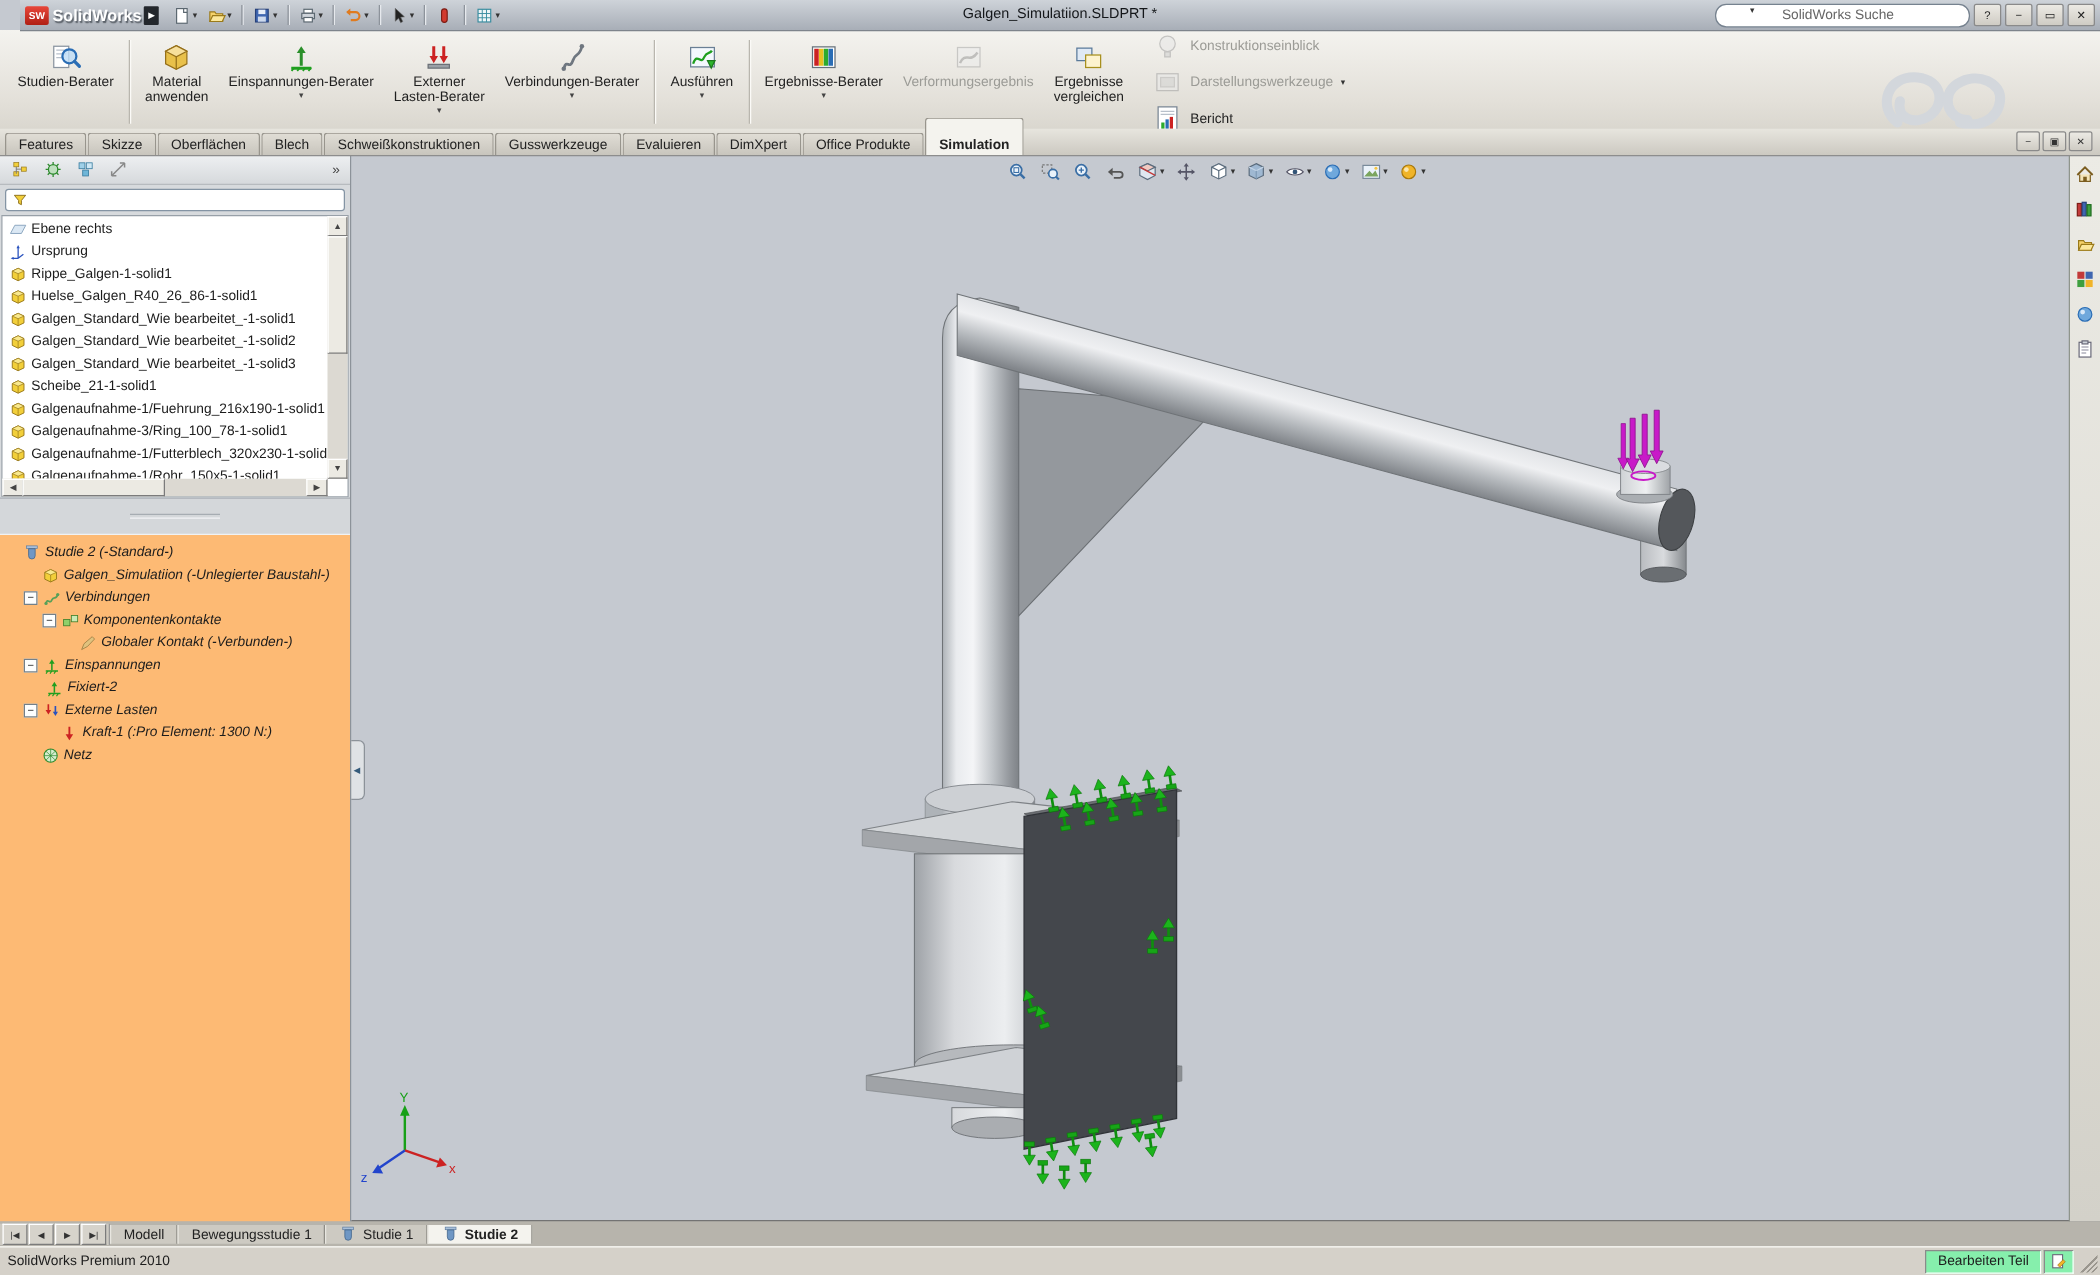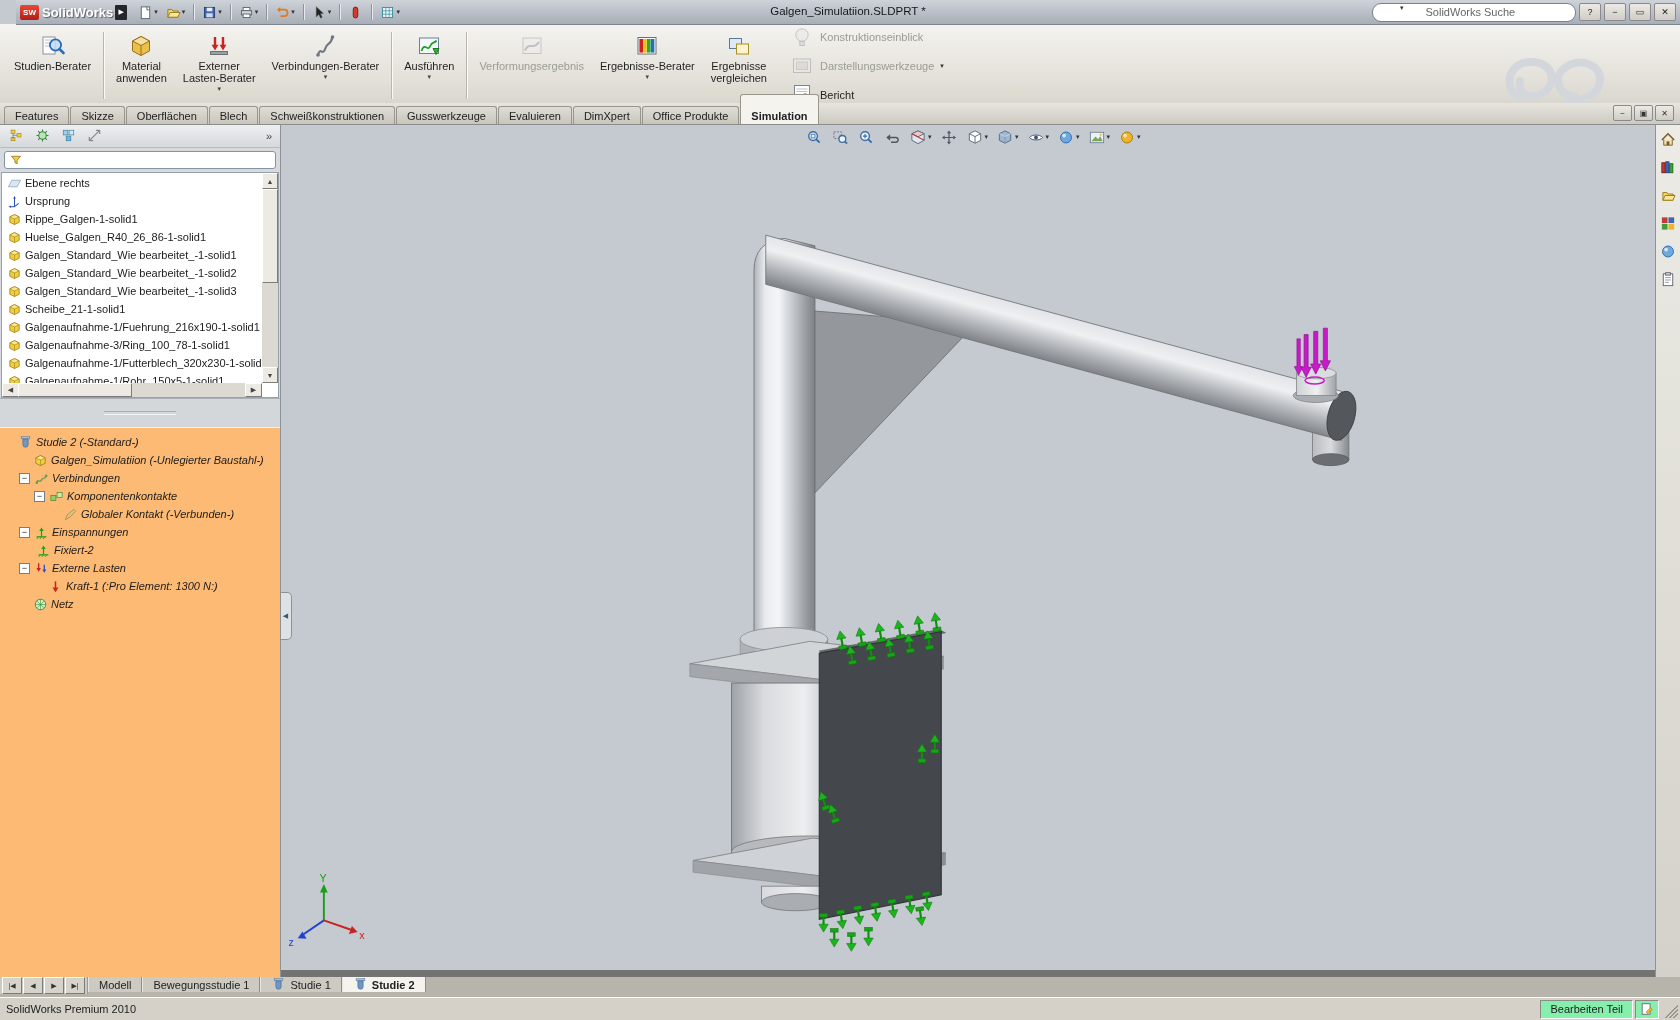--- a/index.html
+++ b/index.html
@@ -73,21 +73,21 @@
   .model{position:absolute;left:0;top:0;width:100%;height:100%;}
   .hud{position:absolute;top:2px;left:522px;display:flex;align-items:center;gap:2px;}
   .hicon{display:inline-flex;align-items:center;justify-content:center;height:20px;padding:0 2px;border:1px solid transparent;border-radius:2px;}
   .collapse-tab{position:absolute;left:0;top:468px;width:11px;height:46px;background:#dfe2e5;border:1px solid #8c9299;border-left:none;border-radius:0 5px 5px 0;display:flex;align-items:center;justify-content:center;font-size:7px;color:#345a7a;}
 
   
   .taskpane{position:absolute;top:124px;right:0;width:24px;bottom:43px;background:linear-gradient(#ecebe5,#d3d1c9);border-left:1px solid #8f958c;display:flex;flex-direction:column;align-items:center;padding-top:4px;gap:6px;z-index:10;}
   .tpicon{display:inline-flex;align-items:center;justify-content:center;width:20px;height:20px;border:1px solid transparent;border-radius:2px;}
 
   
-  .doctabs{position:absolute;left:0;right:0;bottom:22px;height:21px;background:#b7b4ac;border-top:7px solid #737373;display:flex;align-items:flex-start;}
+  .doctabs{position:absolute;left:0;right:0;bottom:22px;height:21px;background:#b7b4ac;border-top:1px solid #737373;display:flex;align-items:center;}
   .dt-nav{display:flex;align-items:center;gap:1px;padding:0 2px;background:#cdcac2;border-right:1px solid #999;}
   .dtnav{display:inline-flex;align-items:center;justify-content:center;width:18px;height:15px;background:#d6d3cb;border:1px solid;border-color:#fff #7b7b7b #7b7b7b #fff;font-size:7px;color:#333;}
   .dt-tabs{display:flex;align-items:stretch;}
   .dtab{display:flex;align-items:center;gap:4px;padding:0 10px;background:#cdcac2;border-right:1px solid #8f8d86;border-left:1px solid #e8e6e0;color:#222;white-space:nowrap;}
   .dtab.active{background:#f4f3ee;font-weight:bold;}
 
   
   .statusbar{position:absolute;left:0;right:0;bottom:0;height:22px;background:#d5d1c9;border-top:1px solid #fcfbf8;display:flex;align-items:center;padding-left:6px;}
   .sb-right{margin-left:auto;display:flex;align-items:center;gap:2px;padding-right:2px;}
   .sb-cell{height:17px;display:flex;align-items:center;padding:0 9px;border:1px solid;border-color:#8a8a8a #fff #fff #8a8a8a;background:#86efac;}
@@ -209,20 +209,32 @@
               <path d="M3.5,7 L12,11.5 L20.5,7 L12,2.5 Z" fill="#f6df9c" stroke="#96701a"></path>
               <path d="M12,11.5 V21.5" stroke="#96701a"></path>
             </svg>
           </span>
           <span class="rlabel">Material
 anwenden</span>
         </div>
         <div class="rbtn">
           <span class="ric">
             <svg width="26" height="24" viewBox="0 0 24 24">
+              <path d="M4,20.5 H20" stroke="#1f9f1f" stroke-width="2.4"></path>
+              <path d="M6.5,20 l-2.2,2.8 M11,20 l-2.2,2.8 M15.5,20 l-2.2,2.8 M20,20 l-2.2,2.8" stroke="#1f9f1f" stroke-width="1.4"></path>
+              <path d="M12,18.5 V6" stroke="#2a8f2a" stroke-width="2.4"></path>
+              <path d="M12,3 L8.4,8.4 h7.2 Z" fill="#2a8f2a"></path>
+            </svg>
+          </span>
+          <span class="rlabel">Einspannungen-Berater</span>
+          <span class="rcaret">▾</span>
+        </div>
+        <div class="rbtn">
+          <span class="ric">
+            <svg width="26" height="24" viewBox="0 0 24 24">
               <path d="M8,3 V11 M16,3 V11" stroke="#cc2222" stroke-width="2.4"></path>
               <path d="M8,16.5 L4.6,10.8 h6.8 Z M16,16.5 L12.6,10.8 h6.8 Z" fill="#cc2222"></path>
               <rect x="3.5" y="17.5" width="17" height="3" fill="#9aa0a6" stroke="#6b7077"></rect>
             </svg>
           </span>
           <span class="rlabel">Externer
 Lasten-Berater</span>
           <span class="rcaret">▾</span>
         </div>
         <div class="rbtn">
@@ -242,41 +254,41 @@
             <svg width="26" height="24" viewBox="0 0 24 24">
               <rect x="2.5" y="4" width="19" height="15.5" fill="#f4f8fd" stroke="#6a7f95"></rect>
               <path d="M4.5,17 C8,7 10.5,19 13.5,11.5 C15.5,7 18,9.5 19.5,6.5" fill="none" stroke="#1f9f1f" stroke-width="1.8"></path>
               <path d="M16,14.5 h6 l-3,6 Z" fill="#2db52d" stroke="#1d7a1d"></path>
             </svg>
           </span>
           <span class="rlabel">Ausführen</span>
           <span class="rcaret">▾</span>
         </div>
         <span class="rsep"></span>
-        <div class="rbtn disabled">
-          <span class="ric">
-            <svg width="26" height="24" viewBox="0 0 24 24">
-              <rect x="3" y="4" width="18" height="15.5" fill="#ececec" stroke="#a8a8a8"></rect>
-              <path d="M5,16.5 C9,7 13,17 19,8" fill="none" stroke="#9a9a9a" stroke-width="2"></path>
-            </svg>
-          </span>
-          <span class="rlabel">Verformungsergebnis</span>
-        </div>
         <div class="rbtn">
           <span class="ric">
             <svg width="26" height="24" viewBox="0 0 24 24">
               <rect x="3" y="3.5" width="18" height="16.5" fill="#fff" stroke="#66707a"></rect>
               <rect x="4.4" y="5" width="3.6" height="13.6" fill="#cc2222"></rect>
               <rect x="8.2" y="5" width="3.6" height="13.6" fill="#e8c021"></rect>
               <rect x="12" y="5" width="3.6" height="13.6" fill="#2daa2d"></rect>
               <rect x="15.8" y="5" width="3.6" height="13.6" fill="#2a6db5"></rect>
             </svg>
           </span>
           <span class="rlabel">Ergebnisse-Berater</span>
           <span class="rcaret">▾</span>
+        </div>
+        <div class="rbtn disabled">
+          <span class="ric">
+            <svg width="26" height="24" viewBox="0 0 24 24">
+              <rect x="3" y="4" width="18" height="15.5" fill="#ececec" stroke="#a8a8a8"></rect>
+              <path d="M5,16.5 C9,7 13,17 19,8" fill="none" stroke="#9a9a9a" stroke-width="2"></path>
+            </svg>
+          </span>
+          <span class="rlabel">Verformungsergebnis</span>
         </div>
         <div class="rbtn">
           <span class="ric">
             <svg width="26" height="24" viewBox="0 0 24 24">
               <rect x="2.5" y="4.5" width="12" height="10" fill="#dfe9f5" stroke="#5a7a9a"></rect>
               <rect x="9.5" y="10" width="12" height="10" fill="#fdf3cf" stroke="#a8901f"></rect>
             </svg>
           </span>
           <span class="rlabel">Ergebnisse
 vergleichen</span>

